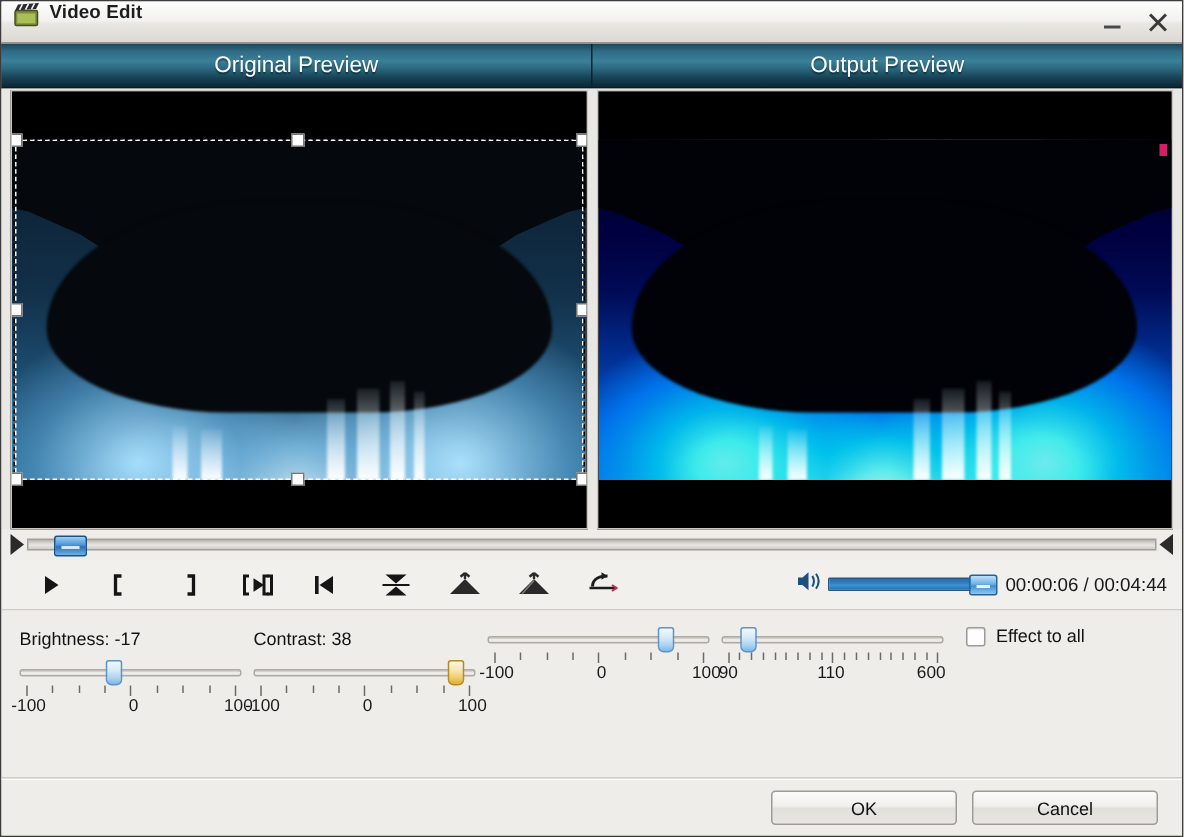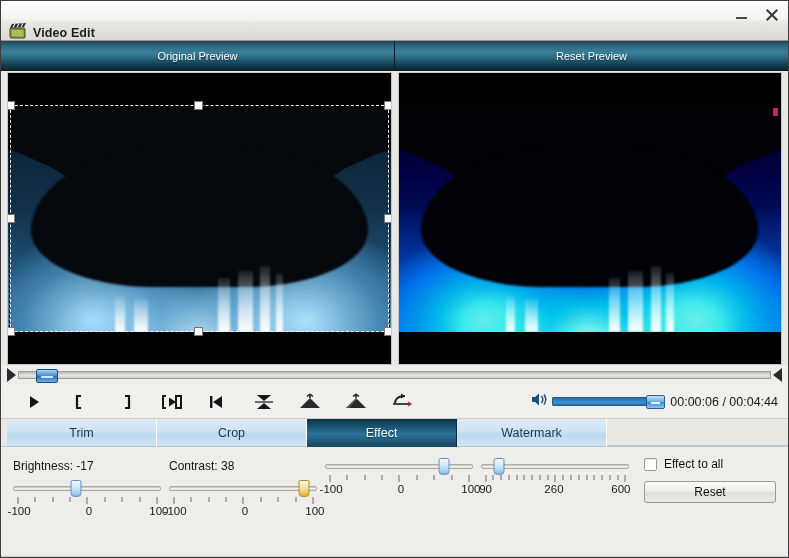--- a/index.html
+++ b/index.html
@@ -13,24 +13,24 @@
     position: relative;
     width: 789px; height: 558px;
     background: #efedea;
     border: 1px solid #3c3c3c;
     display: flex; flex-direction: column;
   }
 
   
   .titlebar {
     position: relative;
-    height: 40px;
+    height: 28px;
     background: linear-gradient(to bottom, #fdfdfd 0%, #f4f3f1 45%, #e9e7e3 55%, #dcd9d4 100%);
     border-bottom: 1px solid #b9b5ae;
-    display: flex; align-items: flex-end;
+    display: flex; align-items: flex-start;
     flex: none;
   }
   .titlebar::after{
     content:""; position:absolute; left:0; right:0; bottom:-1px; height:1px;
     background:#9a958d;
   }
   .title-icon {
     width: 18px; height: 18px; margin-left: 8px; margin-right: 6px;
     position: relative; flex: none;
   }
@@ -60,21 +60,21 @@
   .preview-headers {
     height: 30px; display: flex; flex: none;
     background: #0d2733;
     border-bottom: 1px solid #0a1a22;
   }
   .preview-header {
     flex: 1;
     background: linear-gradient(to bottom,
        #1d4457 0%, #2e6b86 18%, #3a8099 40%,
        #2b6880 58%, #174457 78%, #0d2733 100%);
-    color: #ffffff; font-size: 11px;
+    color: #ffffff; font-size: 15px;
     display: flex; align-items: center; justify-content: center;
     border-right: 1px solid #0b1f29;
     text-shadow: 0 1px 1px rgba(0,0,0,.45);
   }
   .preview-header:last-child { border-right: none; }
 
   
   .video-area {
     display: flex; flex: none;
     height: 294px;
@@ -290,21 +290,21 @@
     </span>
     <span class="title-text">Video Edit</span>
     <div class="win-btns">
       <div class="win-btn min"></div>
       <div class="win-btn close"></div>
     </div>
   </div>
 
   <div class="preview-headers">
     <div class="preview-header">Original Preview</div>
-    <div class="preview-header">Reset Preview</div>
+    <div class="preview-header">Output Preview</div>
   </div>
 
   <div class="video-area">
 
     <div class="video-pane pane-orig">
       <div class="frame">
         <div class="scene">
           <div class="sky"></div>
           <div class="beams"></div>
           <div class="lamp" style="left:21%;top:22%;width:7%;height:2.2%;"></div>
@@ -438,27 +438,20 @@
           <path d="M14 2.5 C16.2 5.6 16.2 9.4 14 12.5" fill="none" stroke="#1d4f7f" stroke-width="1.4"></path>
         </svg>
       </span>
       <div class="vol-track">
         <div class="vol-thumb"></div>
       </div>
     </div>
     <span class="time-text">00:00:06 / 00:04:44</span>
   </div>
 
-  <div class="tabs-row">
-    <div class="tab">Trim</div>
-    <div class="tab">Crop</div>
-    <div class="tab active">Effect</div>
-    <div class="tab">Watermark</div>
-    <div class="tabs-tail"></div>
-  </div>
 
   <div class="panel">
 
     <div class="slider-group">
       <div class="slider-label">Brightness: -17</div>
       <div class="slider-rail-wrap">
         <div class="slider-rail"></div>
         <div class="slider-thumb" style="left:41.5%"></div>
       </div>
       <div class="ticks">
@@ -547,28 +540,31 @@
           <i class="" style="left:64.33333333333333%"></i>
           <i class="" style="left:69.44444444444444%"></i>
           <i class="" style="left:74.55555555555556%"></i>
           <i class="" style="left:79.66666666666667%"></i>
           <i class="" style="left:84.77777777777777%"></i>
           <i class="" style="left:89.88888888888889%"></i>
           <i class="major" style="left:95%"></i>
         </div>
       <div class="scale">
         <span style="left:3%">90</span>
-        <span style="left:48%">260</span>
+        <span style="left:48%">110</span>
         <span style="left:92%">600</span>
       </div>
     </div>
 
     <div class="right-col">
       <div class="check-row">
         <span class="checkbox"></span>
         <span class="check-label">Effect to all</span>
       </div>
-      <div class="btn">Reset</div>
-    </div>
-  </div>
-
+    </div>
+  </div>
+
+  <div class="footer">
+    <div class="btn">OK</div>
+    <div class="btn">Cancel</div>
+  </div>
 
 </div>
 
 </body></html>

